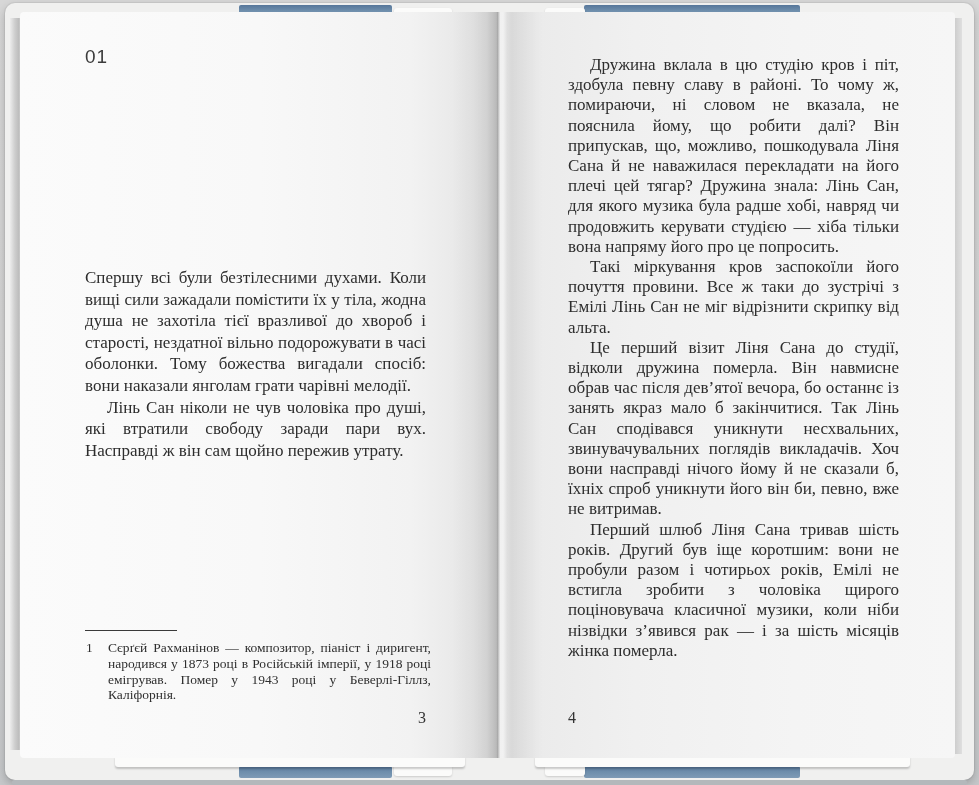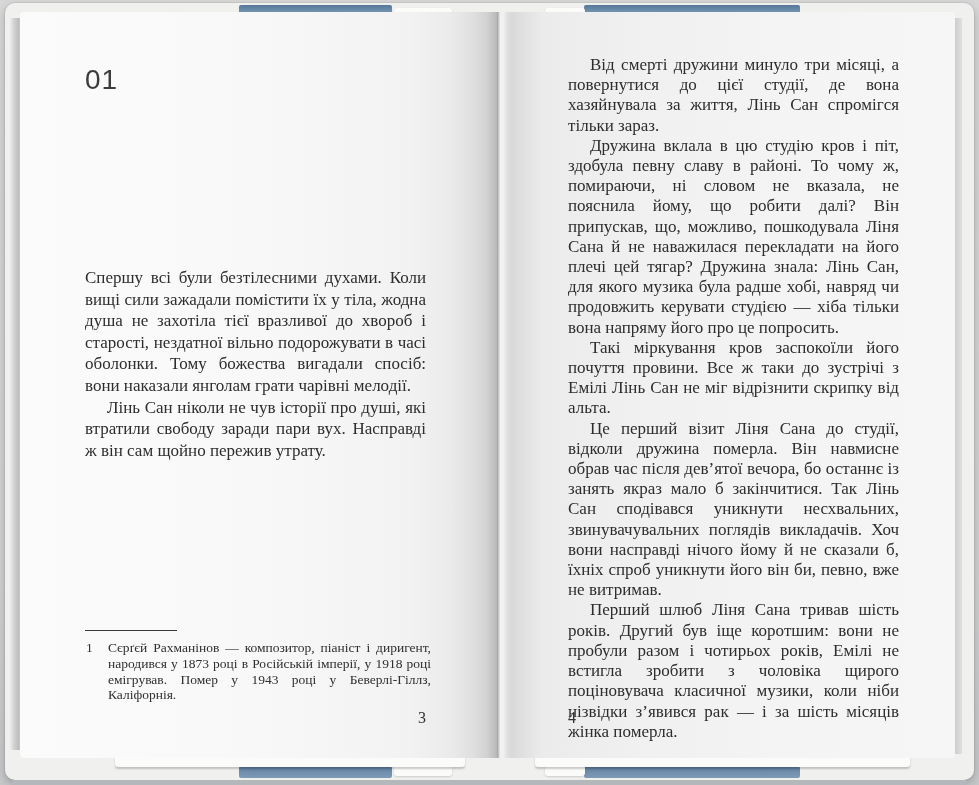--- a/index.html
+++ b/index.html
@@ -53,22 +53,22 @@
   .page-right {
     left: 497px; width: 458px; border-radius: 0 4px 4px 0;
     background: linear-gradient(90deg, #c9c9c9 0%, #f3f3f3 1.3%, #e3e3e3 3.2%, #ebebeb 9%, #f0f0f0 30%, #f4f4f4 65%, #f6f6f6 100%);
   }
   .gutter { position: absolute; left: 452px; top: 12px; width: 92px; height: 746px; pointer-events: none;
     background: linear-gradient(90deg, rgba(0,0,0,0) 0%, rgba(0,0,0,0.05) 38%, rgba(0,0,0,0.12) 47%,
       rgba(0,0,0,0.17) 49.5%, rgba(255,255,255,0.55) 52.5%, rgba(0,0,0,0.05) 60%, rgba(0,0,0,0) 100%); }
 
   
   .chapter-number {
-    position: absolute; left: 85px; top: 64px;
-    font-family: "Liberation Sans", sans-serif; font-size: 28px; letter-spacing: 1px; color: #3c3c3c;
+    position: absolute; left: 85px; top: 46px;
+    font-family: "Liberation Sans", sans-serif; font-size: 19px; letter-spacing: 1px; color: #3c3c3c;
   }
   .body-text { position: absolute; font-size: 17px; hyphens: auto; }
   .body-left  { left: 85px;  top: 259px; width: 341px; line-height: 21.6px; margin-top: 8px; }
   .body-right { left: 568px; top: 55px;  width: 331px; line-height: 20.2px; }
   .para { margin: 0; text-align: justify; }
   .para.indent { text-indent: 22px; }
   .para.gap { margin-top: 21px; }
   .para sup { font-size: 11px; line-height: 0; }
 
   .footnote { position: absolute; left: 85px; top: 630px; width: 346px;
@@ -102,35 +102,34 @@
   <div class="stack-bottom r"></div>
 
   <div class="page page-left"></div>
   <div class="page page-right"></div>
   <div class="gutter"></div>
 
   <div class="chapter-number">01</div>
 
   <div class="body-text body-left" id="left-body">
       <p class="para"><span>Спершу всі були безтілесними духами. Коли вищі сили зажадали помістити їх у тіла, жодна душа не захотіла тієї вразливої до хвороб і старості, нездатної вільно подорожувати в часі оболонки. Тому божества вигадали спосіб: вони наказали янголам грати чарівні мелодії.</span></p>
-      <p class="para indent"><span>Лінь Сан ніколи не чув історії про душі, які втратили свободу заради пари вух. Насправді ж він сам щойно пережив утрату.</span></p>
+      <p class="para indent"><span>Лінь Сан ніколи не чув чоловіка про душі, які втратили свободу заради пари вух. Насправді ж він сам щойно пережив утрату.</span></p>
     </div>
 
   <div class="footnote">
     <div class="fn-rule"></div>
     <div class="fn-body">
       <span class="fn-marker">1</span>
       <span>Сєрґєй Рахманінов — композитор, піаніст і диригент, народився у 1873 році в Російській імперії, у 1918 році емігрував. Помер у 1943 році у Беверлі-Гіллз, Каліфорнія.</span>
     </div>
   </div>
 
   <div class="folio folio-left">3</div>
 
   <div class="body-text body-right" id="right-body">
-      <p class="para indent"><span>Від смерті дружини минуло три місяці, а повернутися до цієї студії, де вона хазяйнувала за життя, Лінь Сан спромігся тільки зараз.</span></p>
       <p class="para indent"><span>Дружина вклала в цю студію кров і піт, здобула певну славу в районі. То чому ж, помираючи, ні словом не вказала, не пояснила йому, що робити далі? Він припускав, що, можливо, пошкодувала Ліня Сана й не наважилася перекладати на його плечі цей тягар? Дружина знала: Лінь Сан, для якого музика була радше хобі, навряд чи продовжить керувати студією — хіба тільки вона напряму його про це попросить.</span></p>
       <p class="para indent"><span>Такі міркування кров заспокоїли його почуття провини. Все ж таки до зустрічі з Емілі Лінь Сан не міг відрізнити скрипку від альта.</span></p>
       <p class="para indent"><span>Це перший візит Ліня Сана до студії, відколи дружина померла. Він навмисне обрав час після дев’ятої вечора, бо останнє із занять якраз мало б закінчитися. Так Лінь Сан сподівався уникнути несхвальних, звинувачувальних поглядів викладачів. Хоч вони насправді нічого йому й не сказали б, їхніх спроб уникнути його він би, певно, вже не витримав.</span></p>
       <p class="para indent"><span>Перший шлюб Ліня Сана тривав шість років. Другий був іще коротшим: вони не пробули разом і чотирьох років, Емілі не встигла зробити з чоловіка щирого поціновувача класичної музики, коли ніби нізвідки з’явився рак — і за шість місяців жінка померла.</span></p>
     </div>
 
   <div class="folio folio-right">4</div>
 
   <div class="base-shadow"></div>
 </div>

